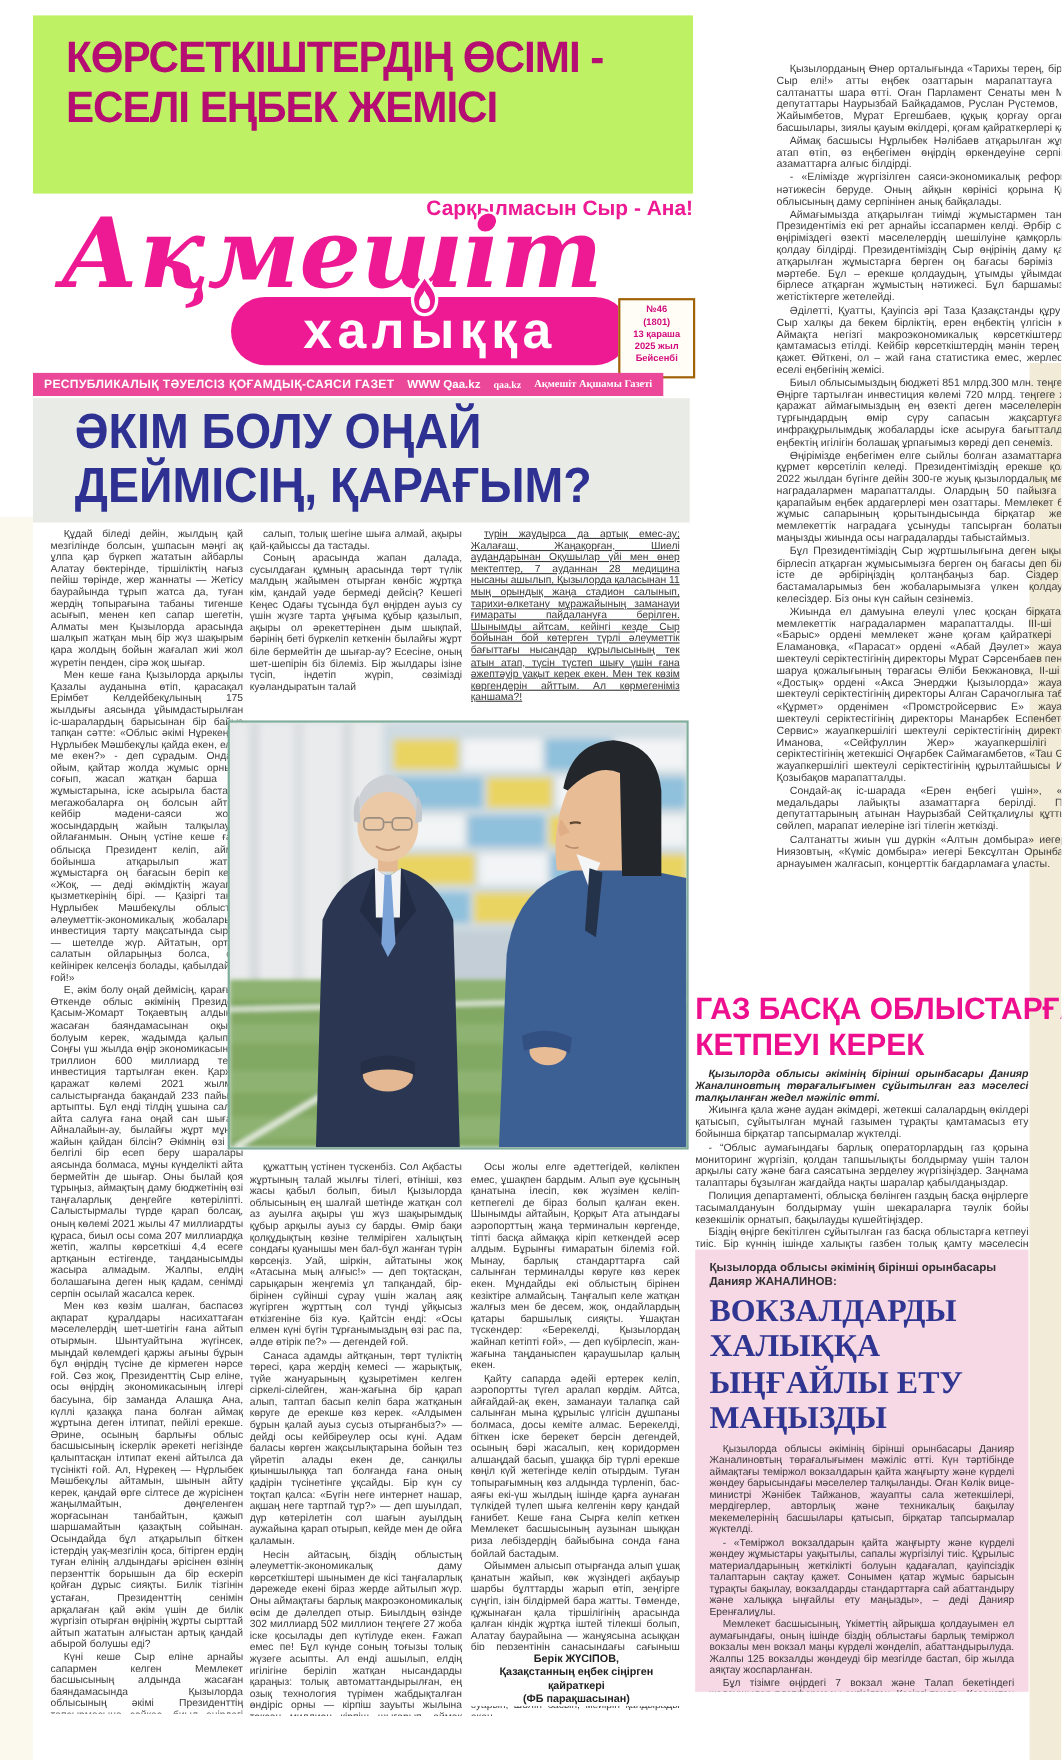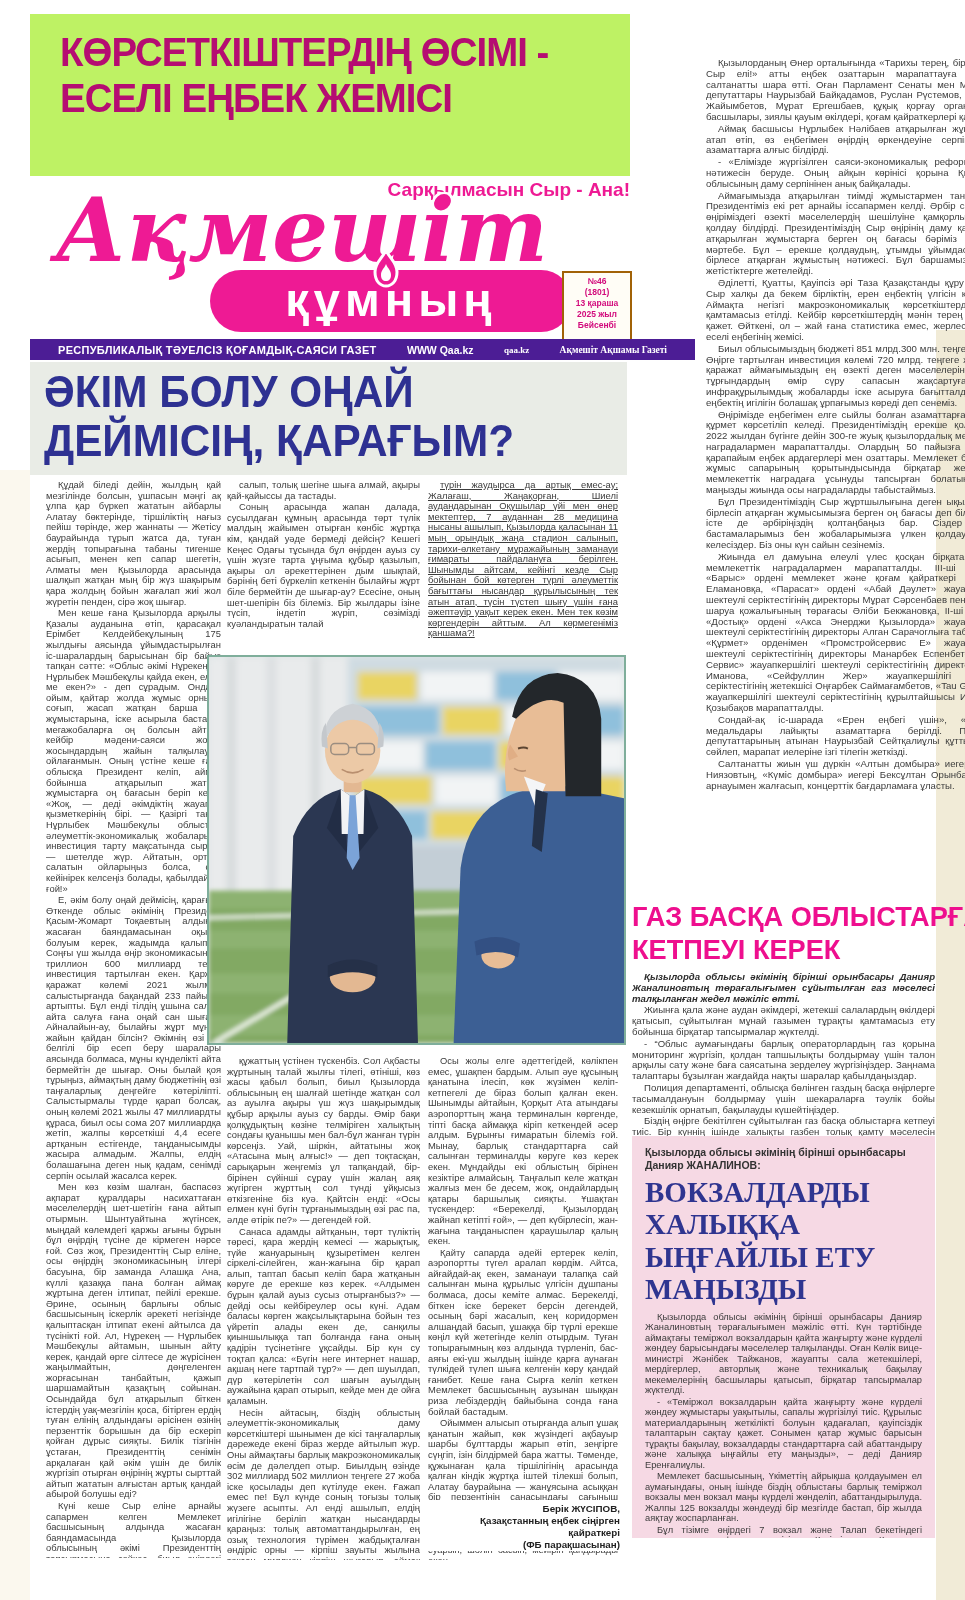--- a/index.html
+++ b/index.html
@@ -25,40 +25,40 @@
   .logo-pill span{color:#ffffff;font-weight:bold;font-size:47px;line-height:60px;letter-spacing:5px;
         font-family:"Liberation Sans",sans-serif;}
   .logo-script{position:absolute;left:0;top:-18px;font-family:"DejaVu Serif",serif;
         font-style:italic;font-weight:bold;font-size:88px;color:#ee1a94;z-index:3;
         text-shadow:2px 2px 0 #fff,-2px -2px 0 #fff,2px -2px 0 #fff,-2px 2px 0 #fff;}
   .flame{position:absolute;left:314px;top:54px;z-index:4;}
   .issue-box{left:562px;top:271px;width:66px;height:66px;border:2px solid #a16207;background:#fffdf6;
         color:#d20b7c;font-weight:bold;font-size:8.5px;line-height:11px;text-align:center;padding-top:3px;}
 
   
-  .mast-bar{left:30px;top:339px;width:665px;height:21px;background:#4c1d95;color:#ffffff;
-        display:flex;align-items:center;justify-content:space-between;padding:0 28px;box-sizing:border-box;}
+  .mast-bar{left:30px;top:339px;width:573px;height:21px;background:#ec4899;color:#ffffff;
+        display:flex;align-items:center;justify-content:space-between;padding:0 10px;box-sizing:border-box;}
   .mast-left{font-weight:bold;font-size:11px;letter-spacing:0.3px;}
   .mast-www{font-weight:bold;font-size:10.5px;}
   .mast-site{font-family:"Liberation Serif",serif;font-weight:bold;font-size:9px;}
   .mast-right{font-family:"Liberation Serif",serif;font-weight:bold;font-size:9.5px;}
 
   
   .main-headline-block{left:30px;top:362px;width:597px;height:113px;background:#e9ece6;}
-  .main-headline{padding:6px 0 0 14px;color:#2e3192;font-weight:bold;font-size:45px;line-height:1.08;}
+  .main-headline{padding:6px 0 0 14px;color:#2e3192;font-weight:bold;font-size:45px;line-height:1.08;margin-left:24px;}
   .main-headline span{display:inline-block;transform:scaleX(0.94);transform-origin:left;white-space:nowrap;}
 
   
   .mcol{font-size:9.4px;line-height:10.6px;}
   .col1{left:46px;top:480px;width:175px;height:1078px;}
   .col2top{left:227px;top:480px;width:193px;height:172px;}
   .col3top{left:428px;top:480px;width:190px;height:172px;text-decoration:underline;}
   .col2bot{left:227px;top:1056px;width:193px;height:504px;}
   .col3bot{left:428px;top:1056px;width:190px;height:504px;}
-  .byline{left:428px;top:1500px;width:192px;background:#ffffff;text-align:right;
+  .byline{left:428px;top:1500px;width:192px;background:#ffffff;text-align:center;
         font-size:9.8px;line-height:12px;color:#222;font-weight:bold;padding-top:3px;}
   .byline .src{font-weight:bold;}
 
   
   .photo{left:207px;top:655px;width:419px;height:390px;border:2px solid #7fae9b;box-sizing:border-box;background:#dfe5e6;}
   .photo svg{display:block;width:100%;height:100%;}
 
   
   .sb{font-size:9.6px;line-height:10.8px;}
   .sb-art1{left:664px;top:58px;width:303px;height:843px;margin-left:42px;}
@@ -88,21 +88,21 @@
   <div class="abs top-banner">
     <div class="banner-headline">
       <span>КӨРСЕТКІШТЕРДІҢ ӨСІМІ -</span><br>
       <span>ЕСЕЛІ ЕҢБЕК ЖЕМІСІ</span>
     </div>
   </div>
   <div class="abs slogan">Сарқылмасын Сыр - Ана!</div>
 
   <div class="abs logo-wrap">
     <div class="logo-pill">
-      <span>құмның</span>
+      <span>халыққа</span>
     </div>
     <div class="logo-script">Ақмешіт</div>
     <span class="flame">
       <svg width="34" height="40" viewBox="0 0 34 40">
         <path d="M17 0 C20 8 28 12 28 22 C28 31 23 36 17 36 C11 36 6 31 6 22 C6 12 14 8 17 0 Z" fill="#ee1a94" stroke="#ffffff" stroke-width="3"></path>
         <path d="M17 14 C19 19 22 20 22 25 C22 29 20 31 17 31 C14 31 12 29 12 25 C12 20 15 19 17 14 Z" fill="#ffffff"></path>
       </svg>
     </span>
   </div>
   <div class="abs issue-box">

